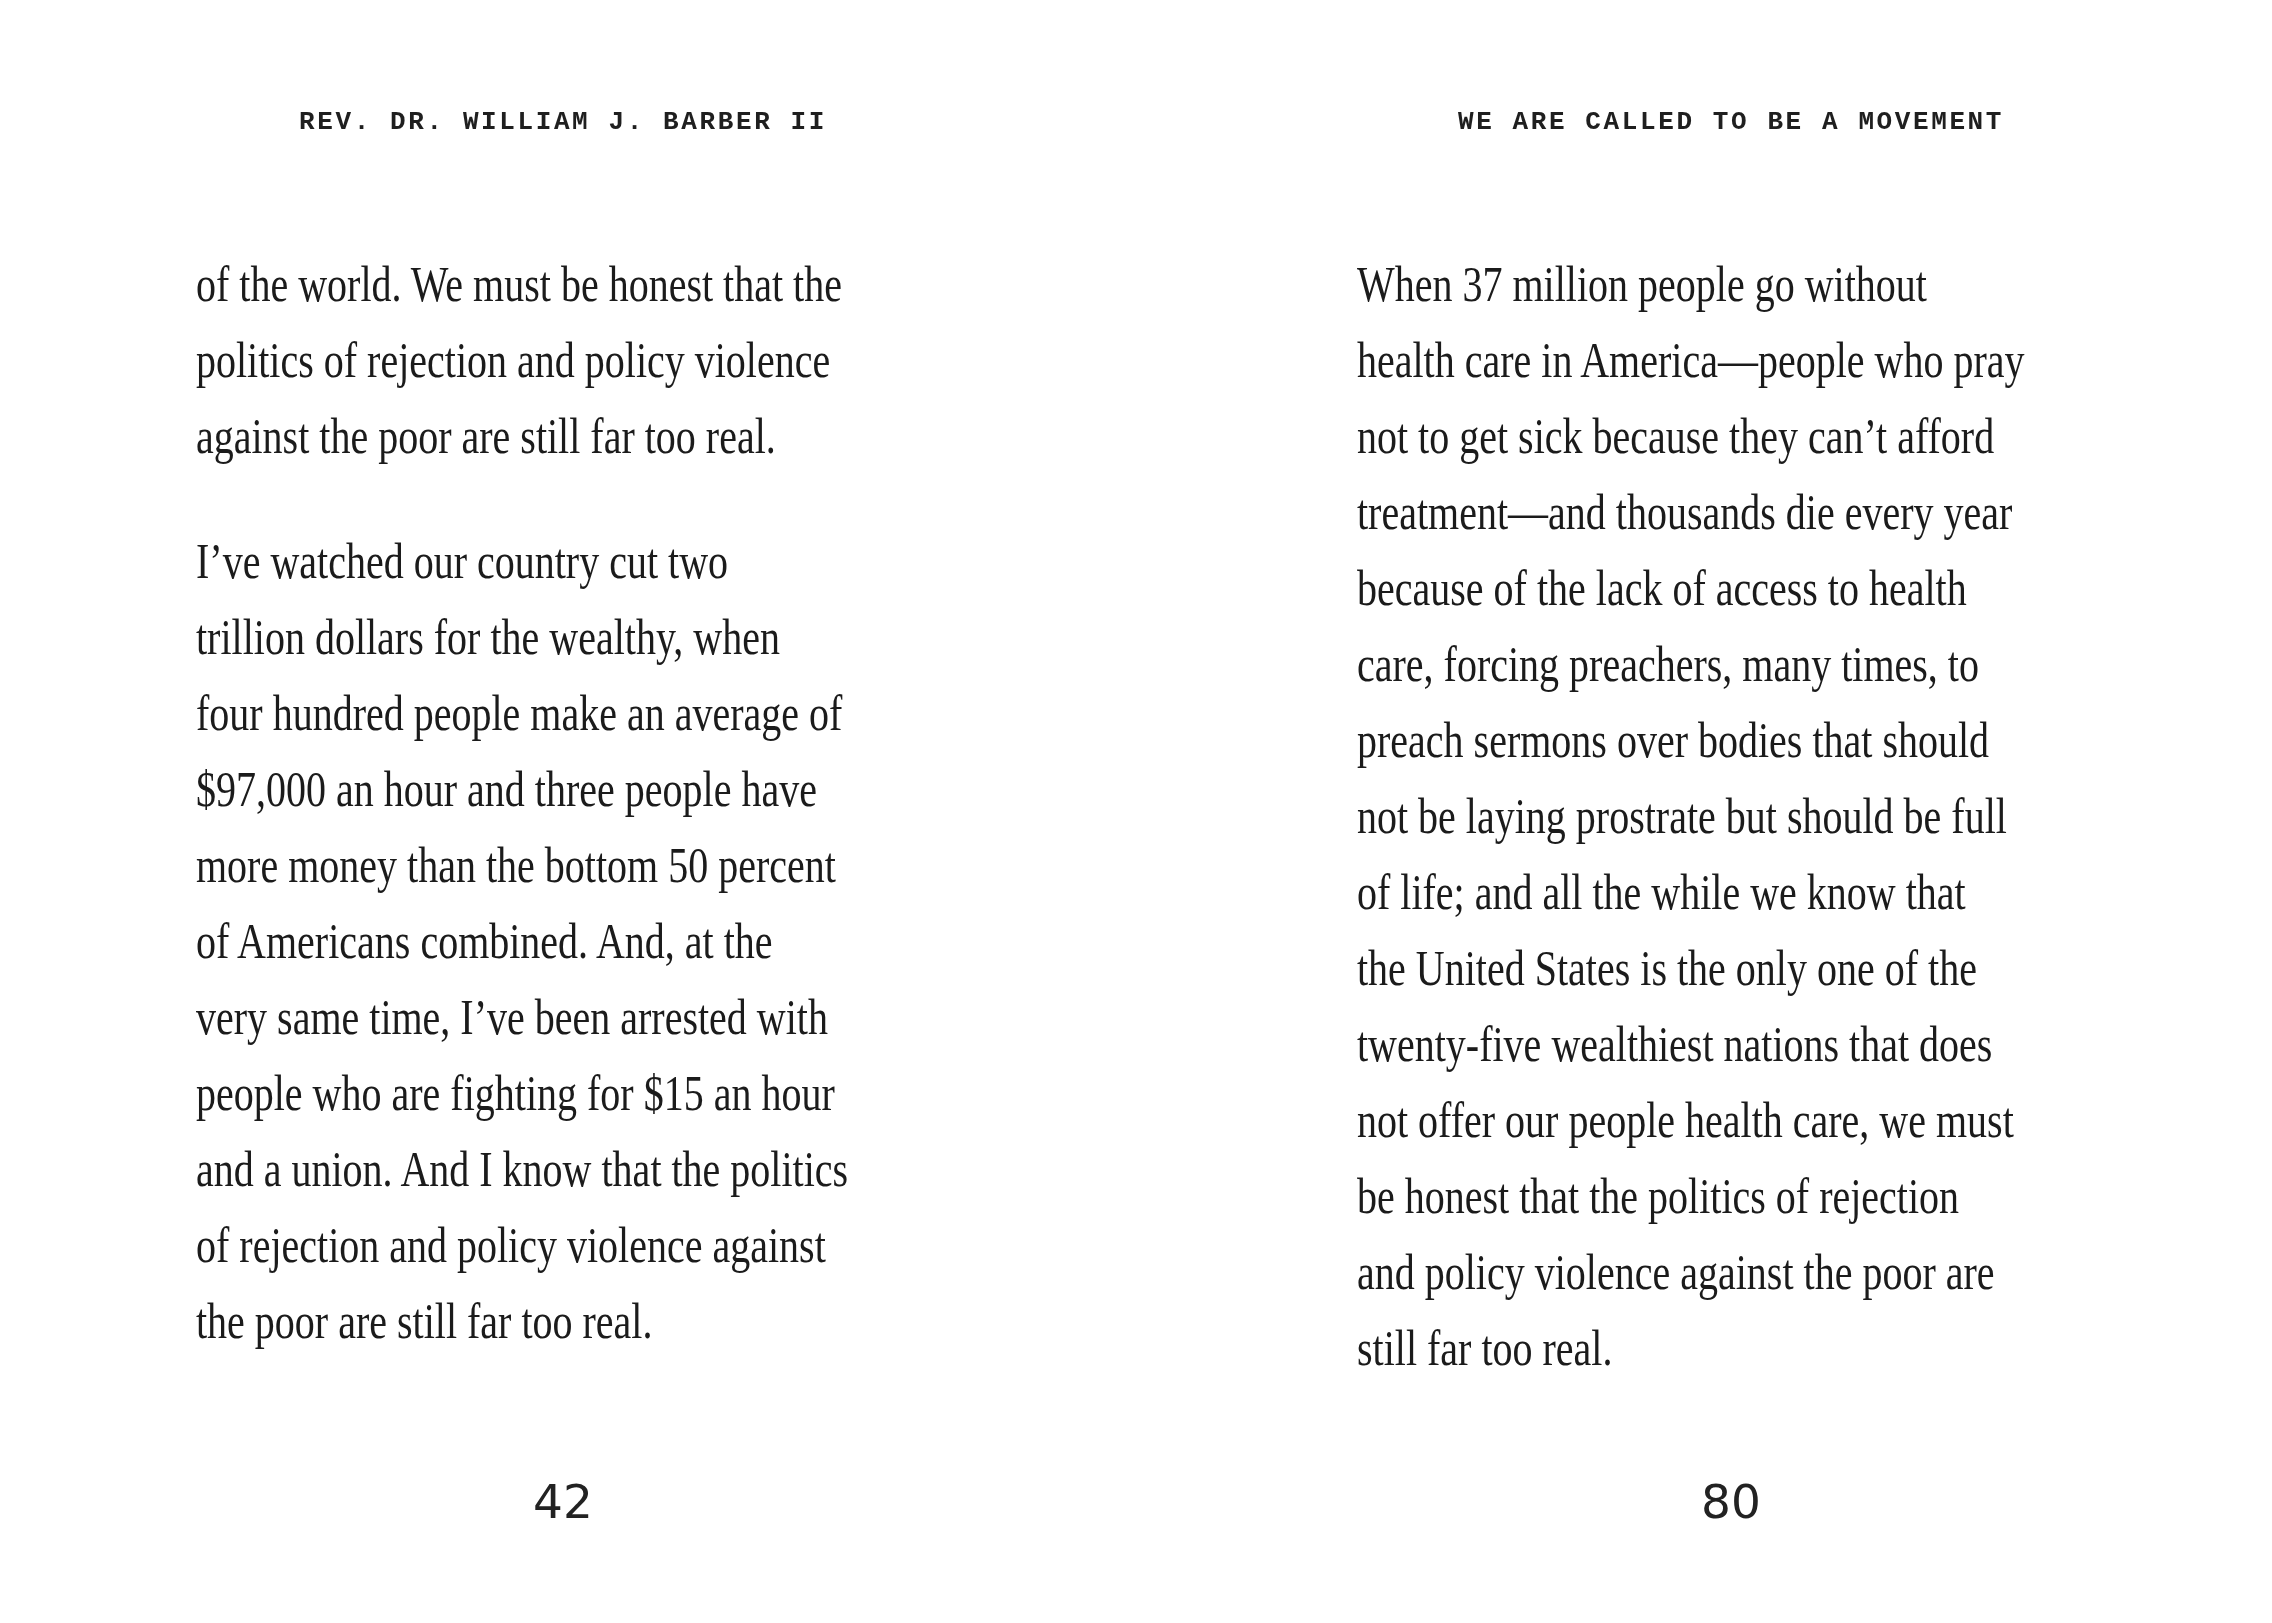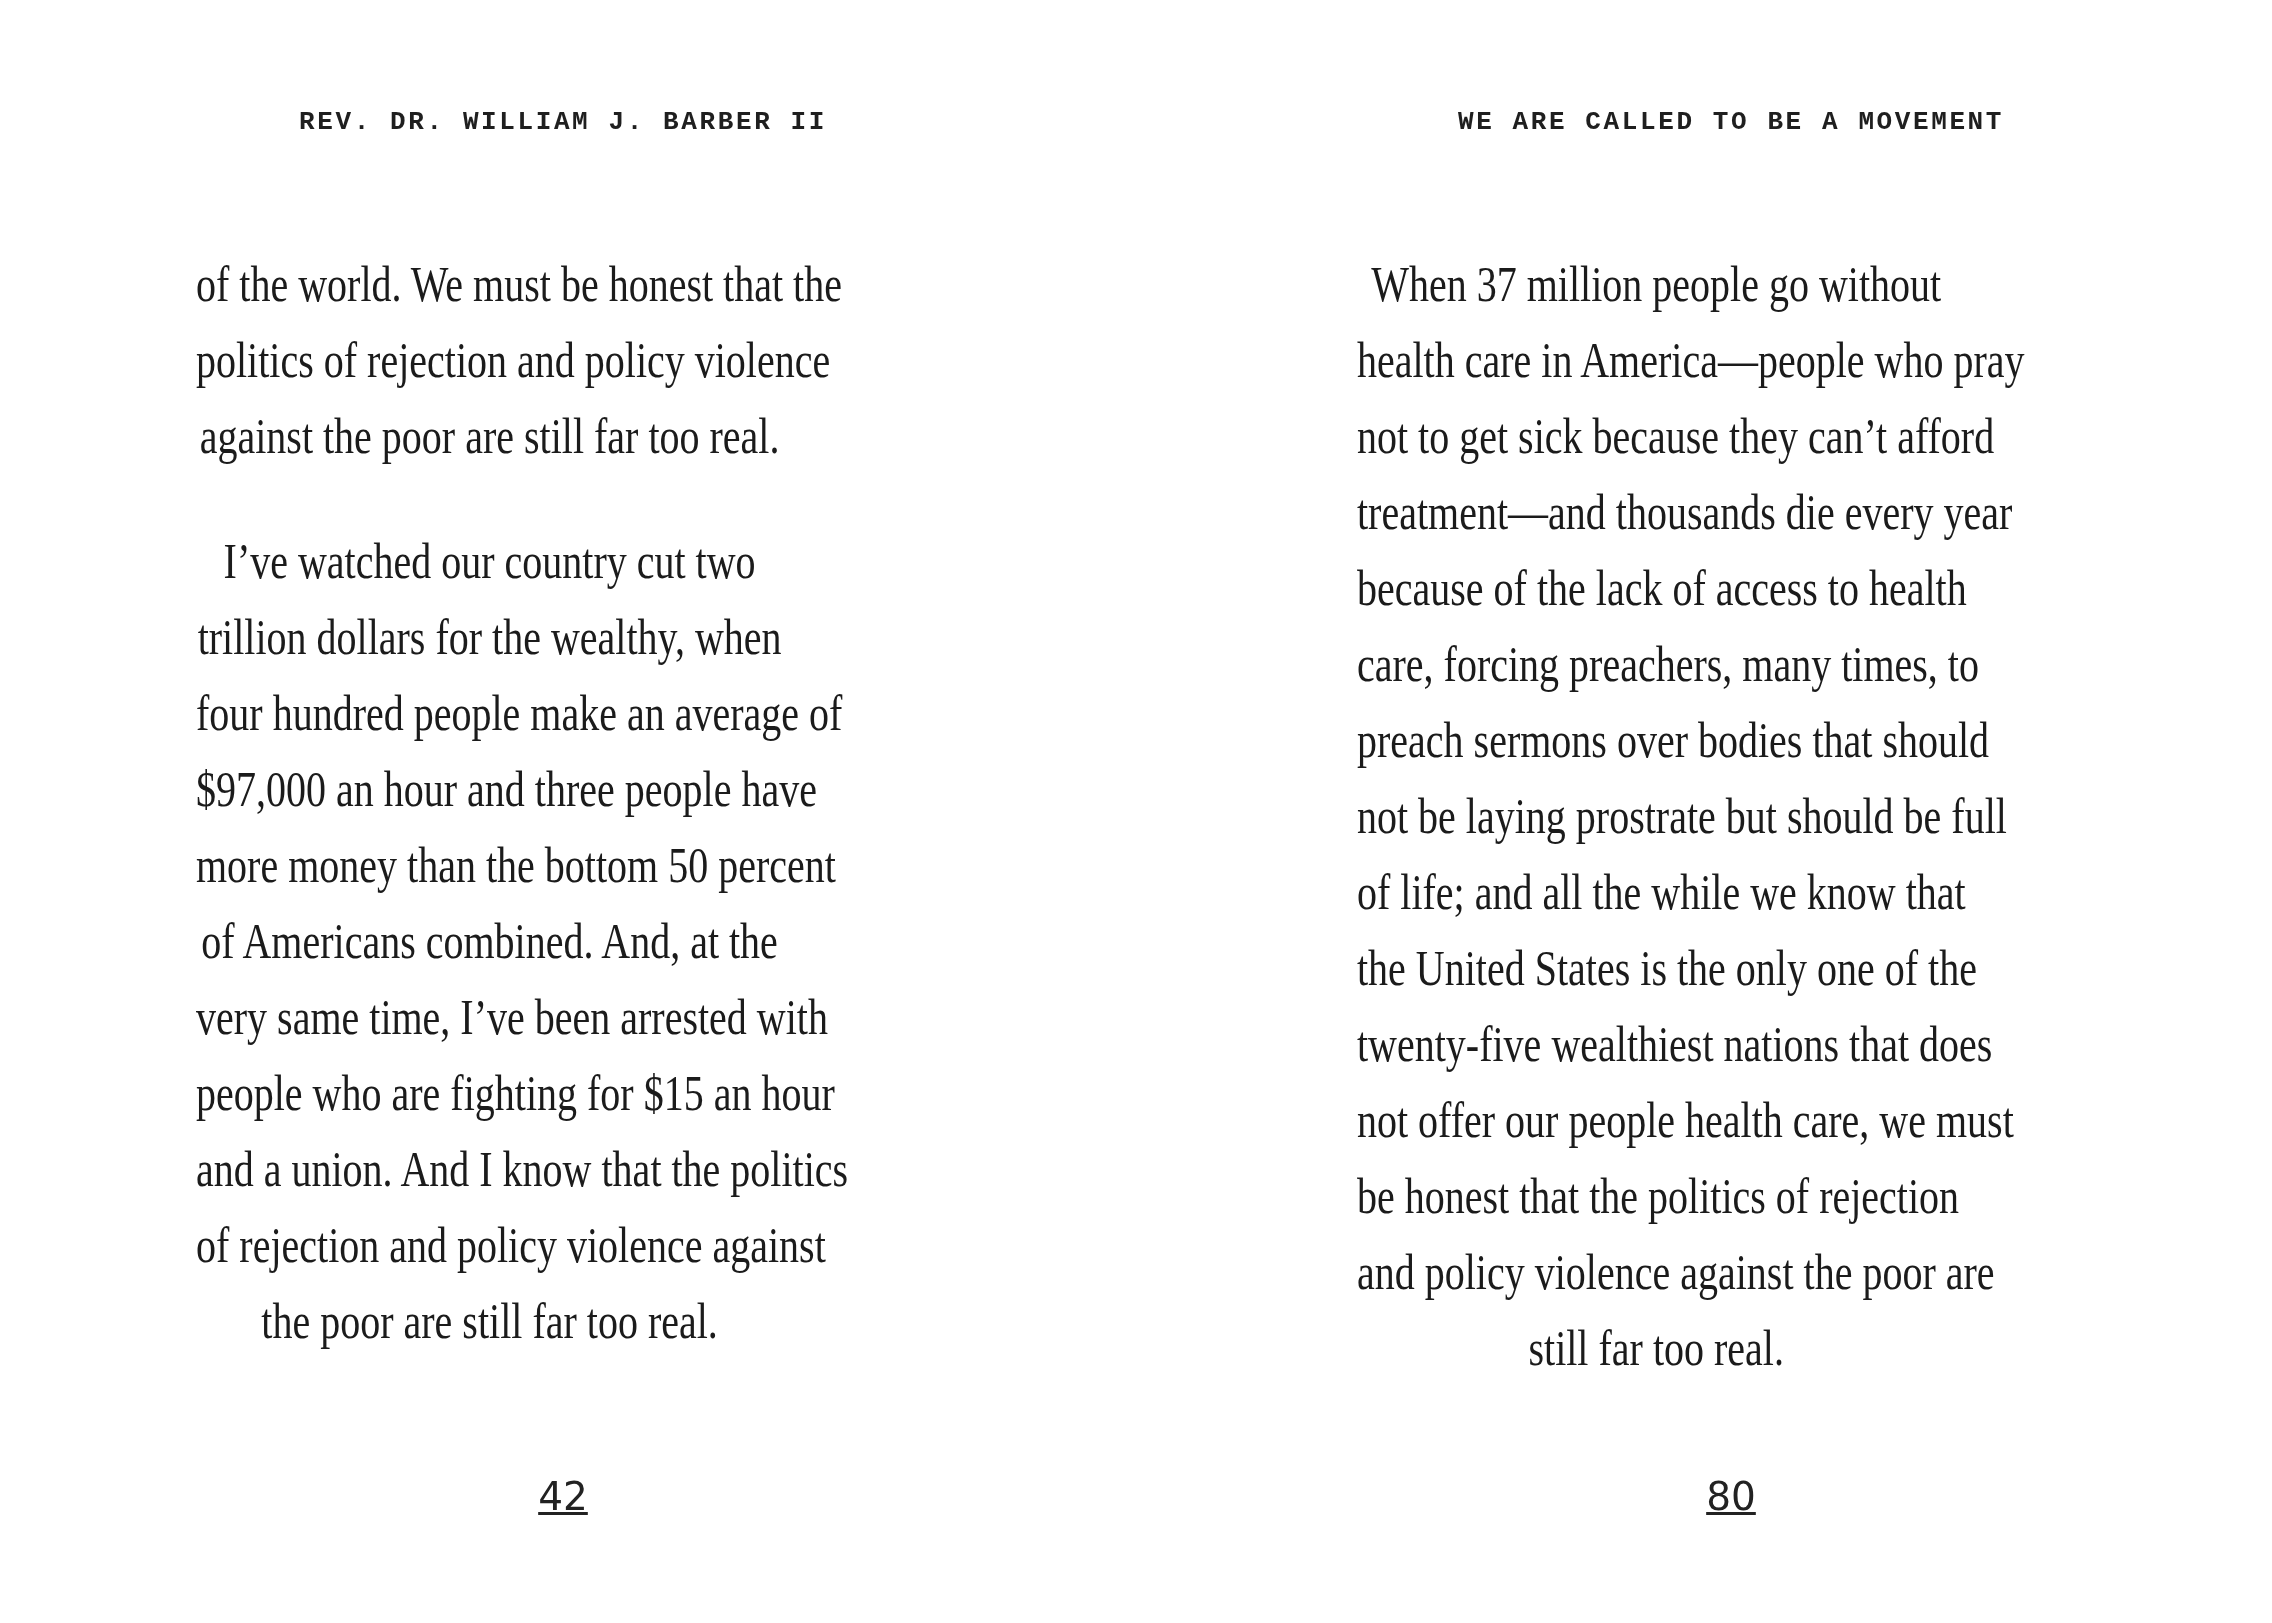--- a/index.html
+++ b/index.html
@@ -26,42 +26,40 @@
     font-size: 26px;
     letter-spacing: 0.10em;
     color: #1f1f1f;
     white-space: nowrap;
   }
   .page-body {
     position: absolute;
     top: 246px;
     left: 0;
     width: 100%;
-    text-align: center;
   }
   .paragraph + .paragraph { margin-top: 49px; }
   .line {
     font-family: "Liberation Serif", serif;
     font-size: 50px;
     line-height: 76px;
     color: #1b1b1b;
     white-space: nowrap;
     transform: scaleX(0.80);
     transform-origin: 0 50%;
   }
   .page-number {
     position: absolute;
     top: 1474px;
     left: 0;
     width: 100%;
     text-align: center;
     font-family: "DejaVu Sans", sans-serif;
-    font-size: 39px;
+    font-size: 47px;
     color: #222222;
-    text-decoration: underline;
   }
 </style>
 </head>
 <body>
 
 <div class="spread">
 
   <section class="page page-left">
     <header class="running-head">REV. DR. WILLIAM J. BARBER II</header>
     <div class="page-body">

